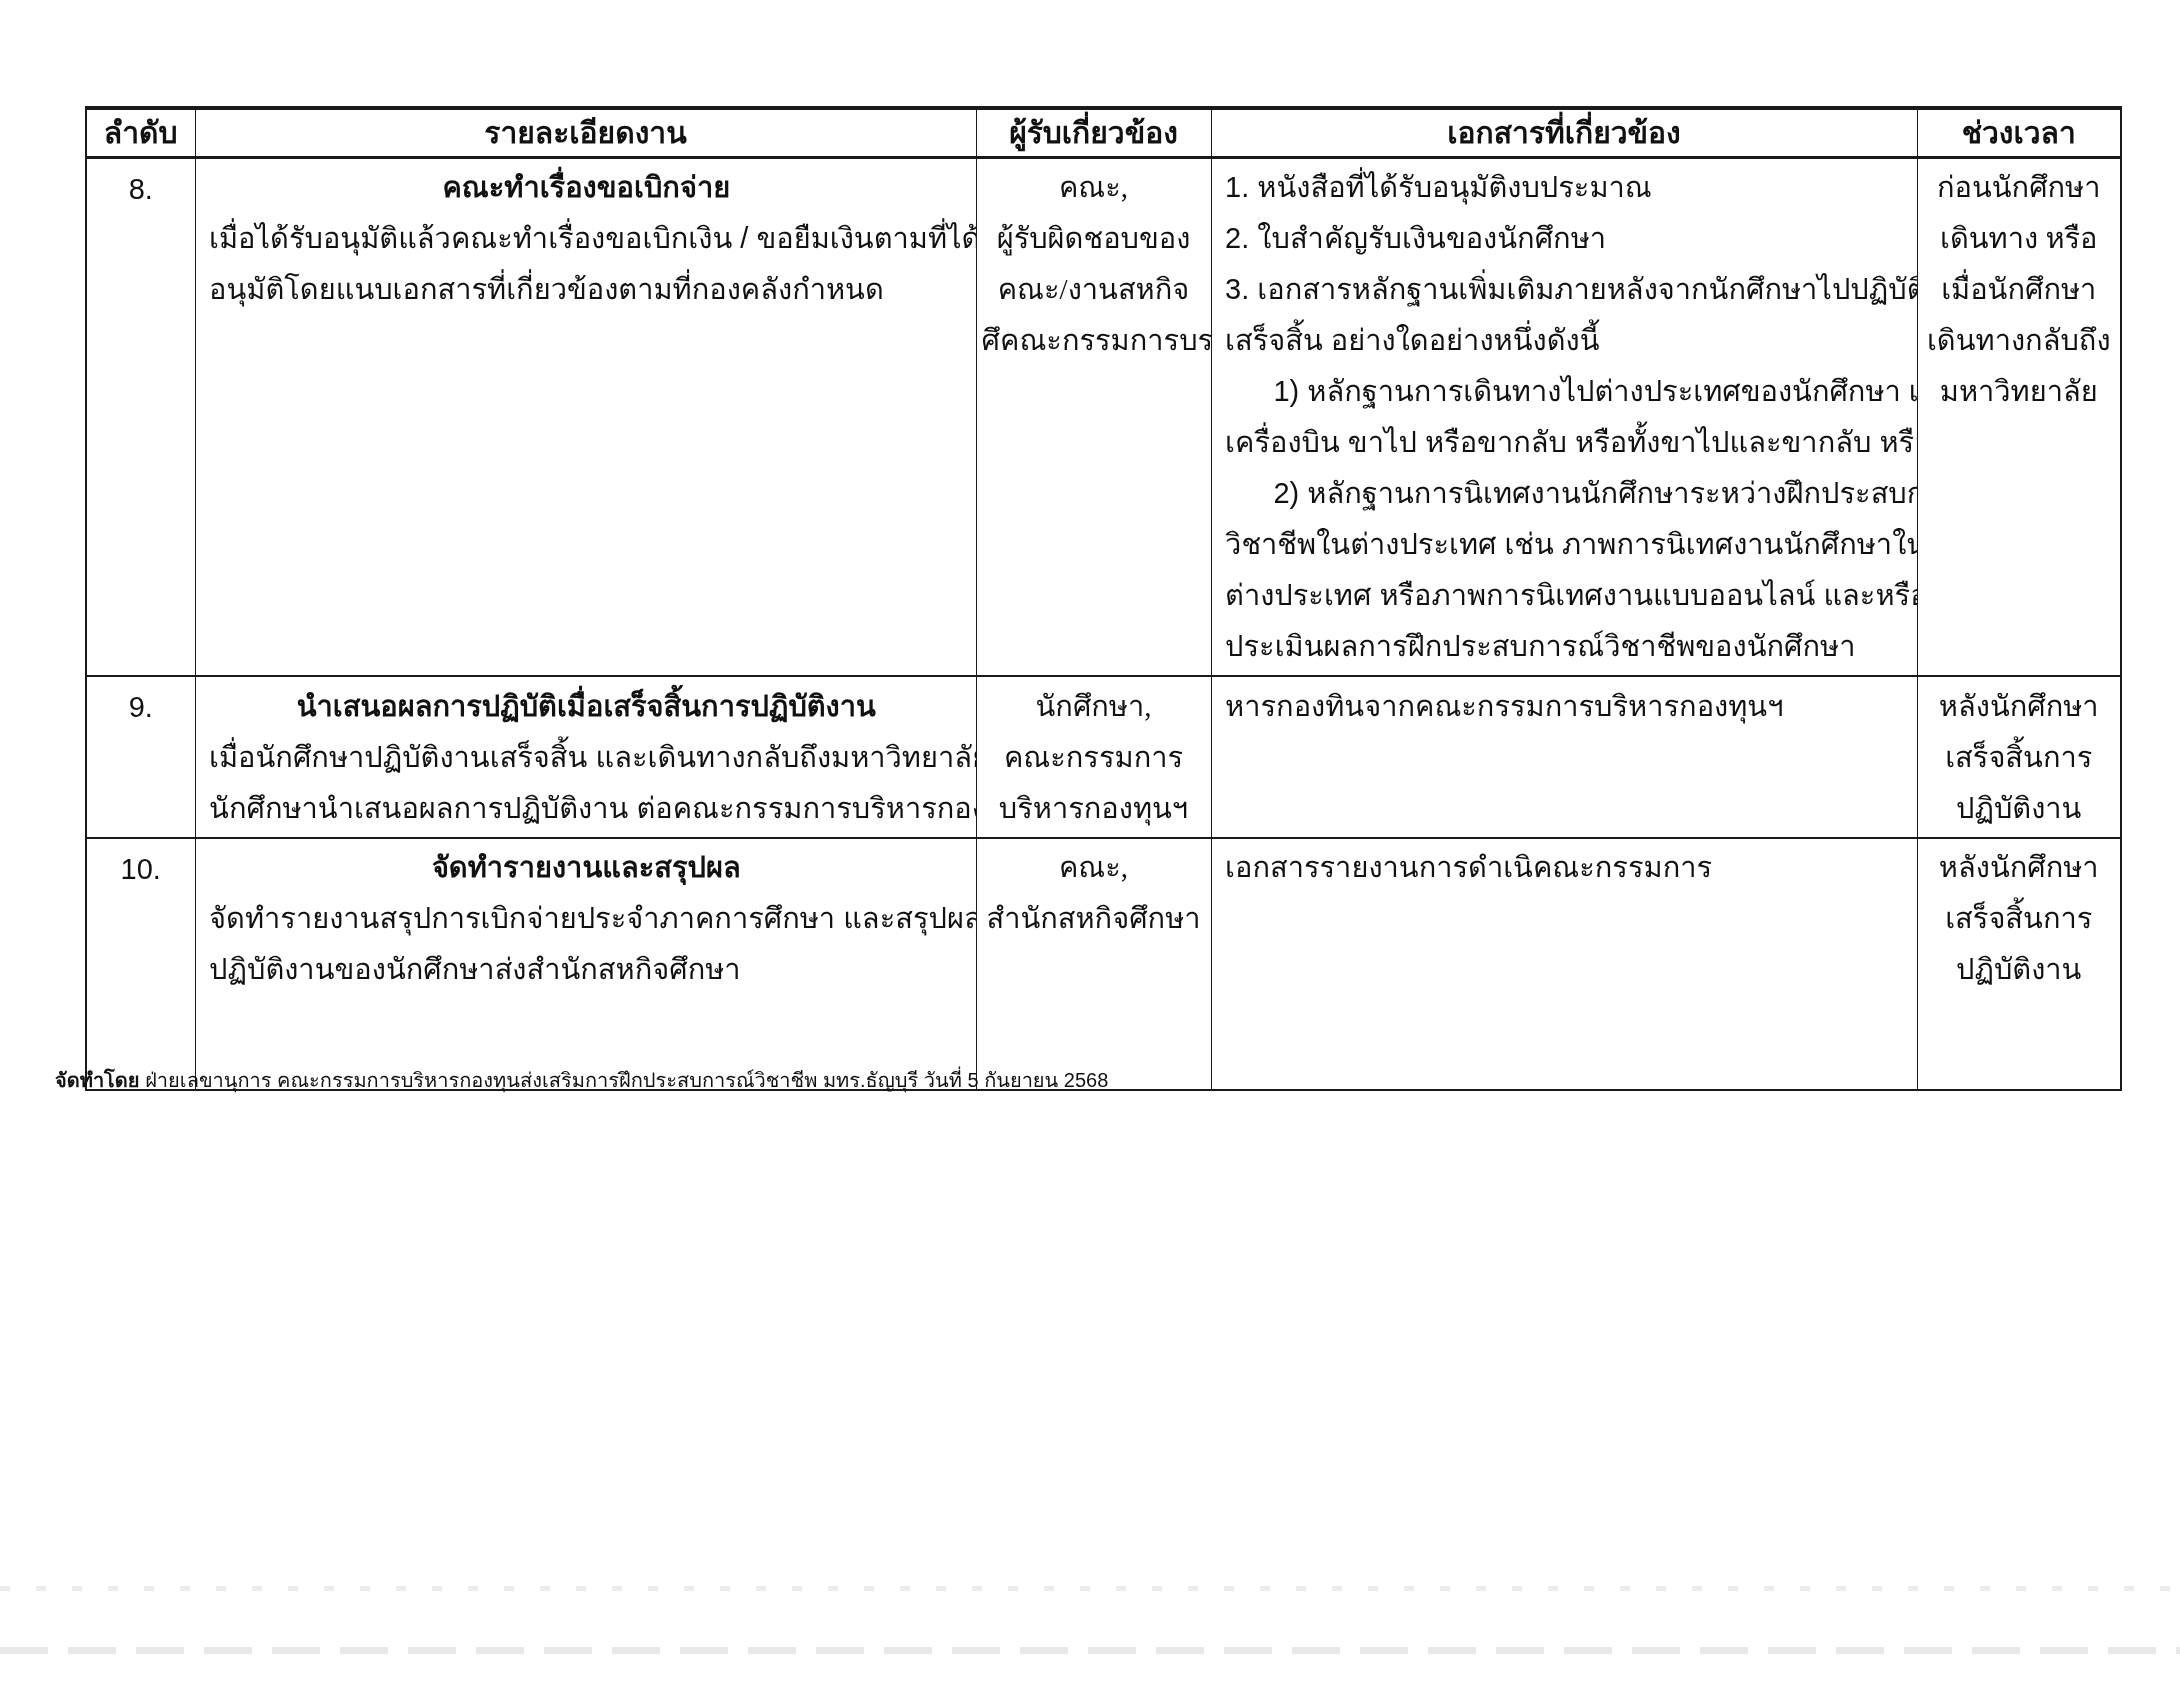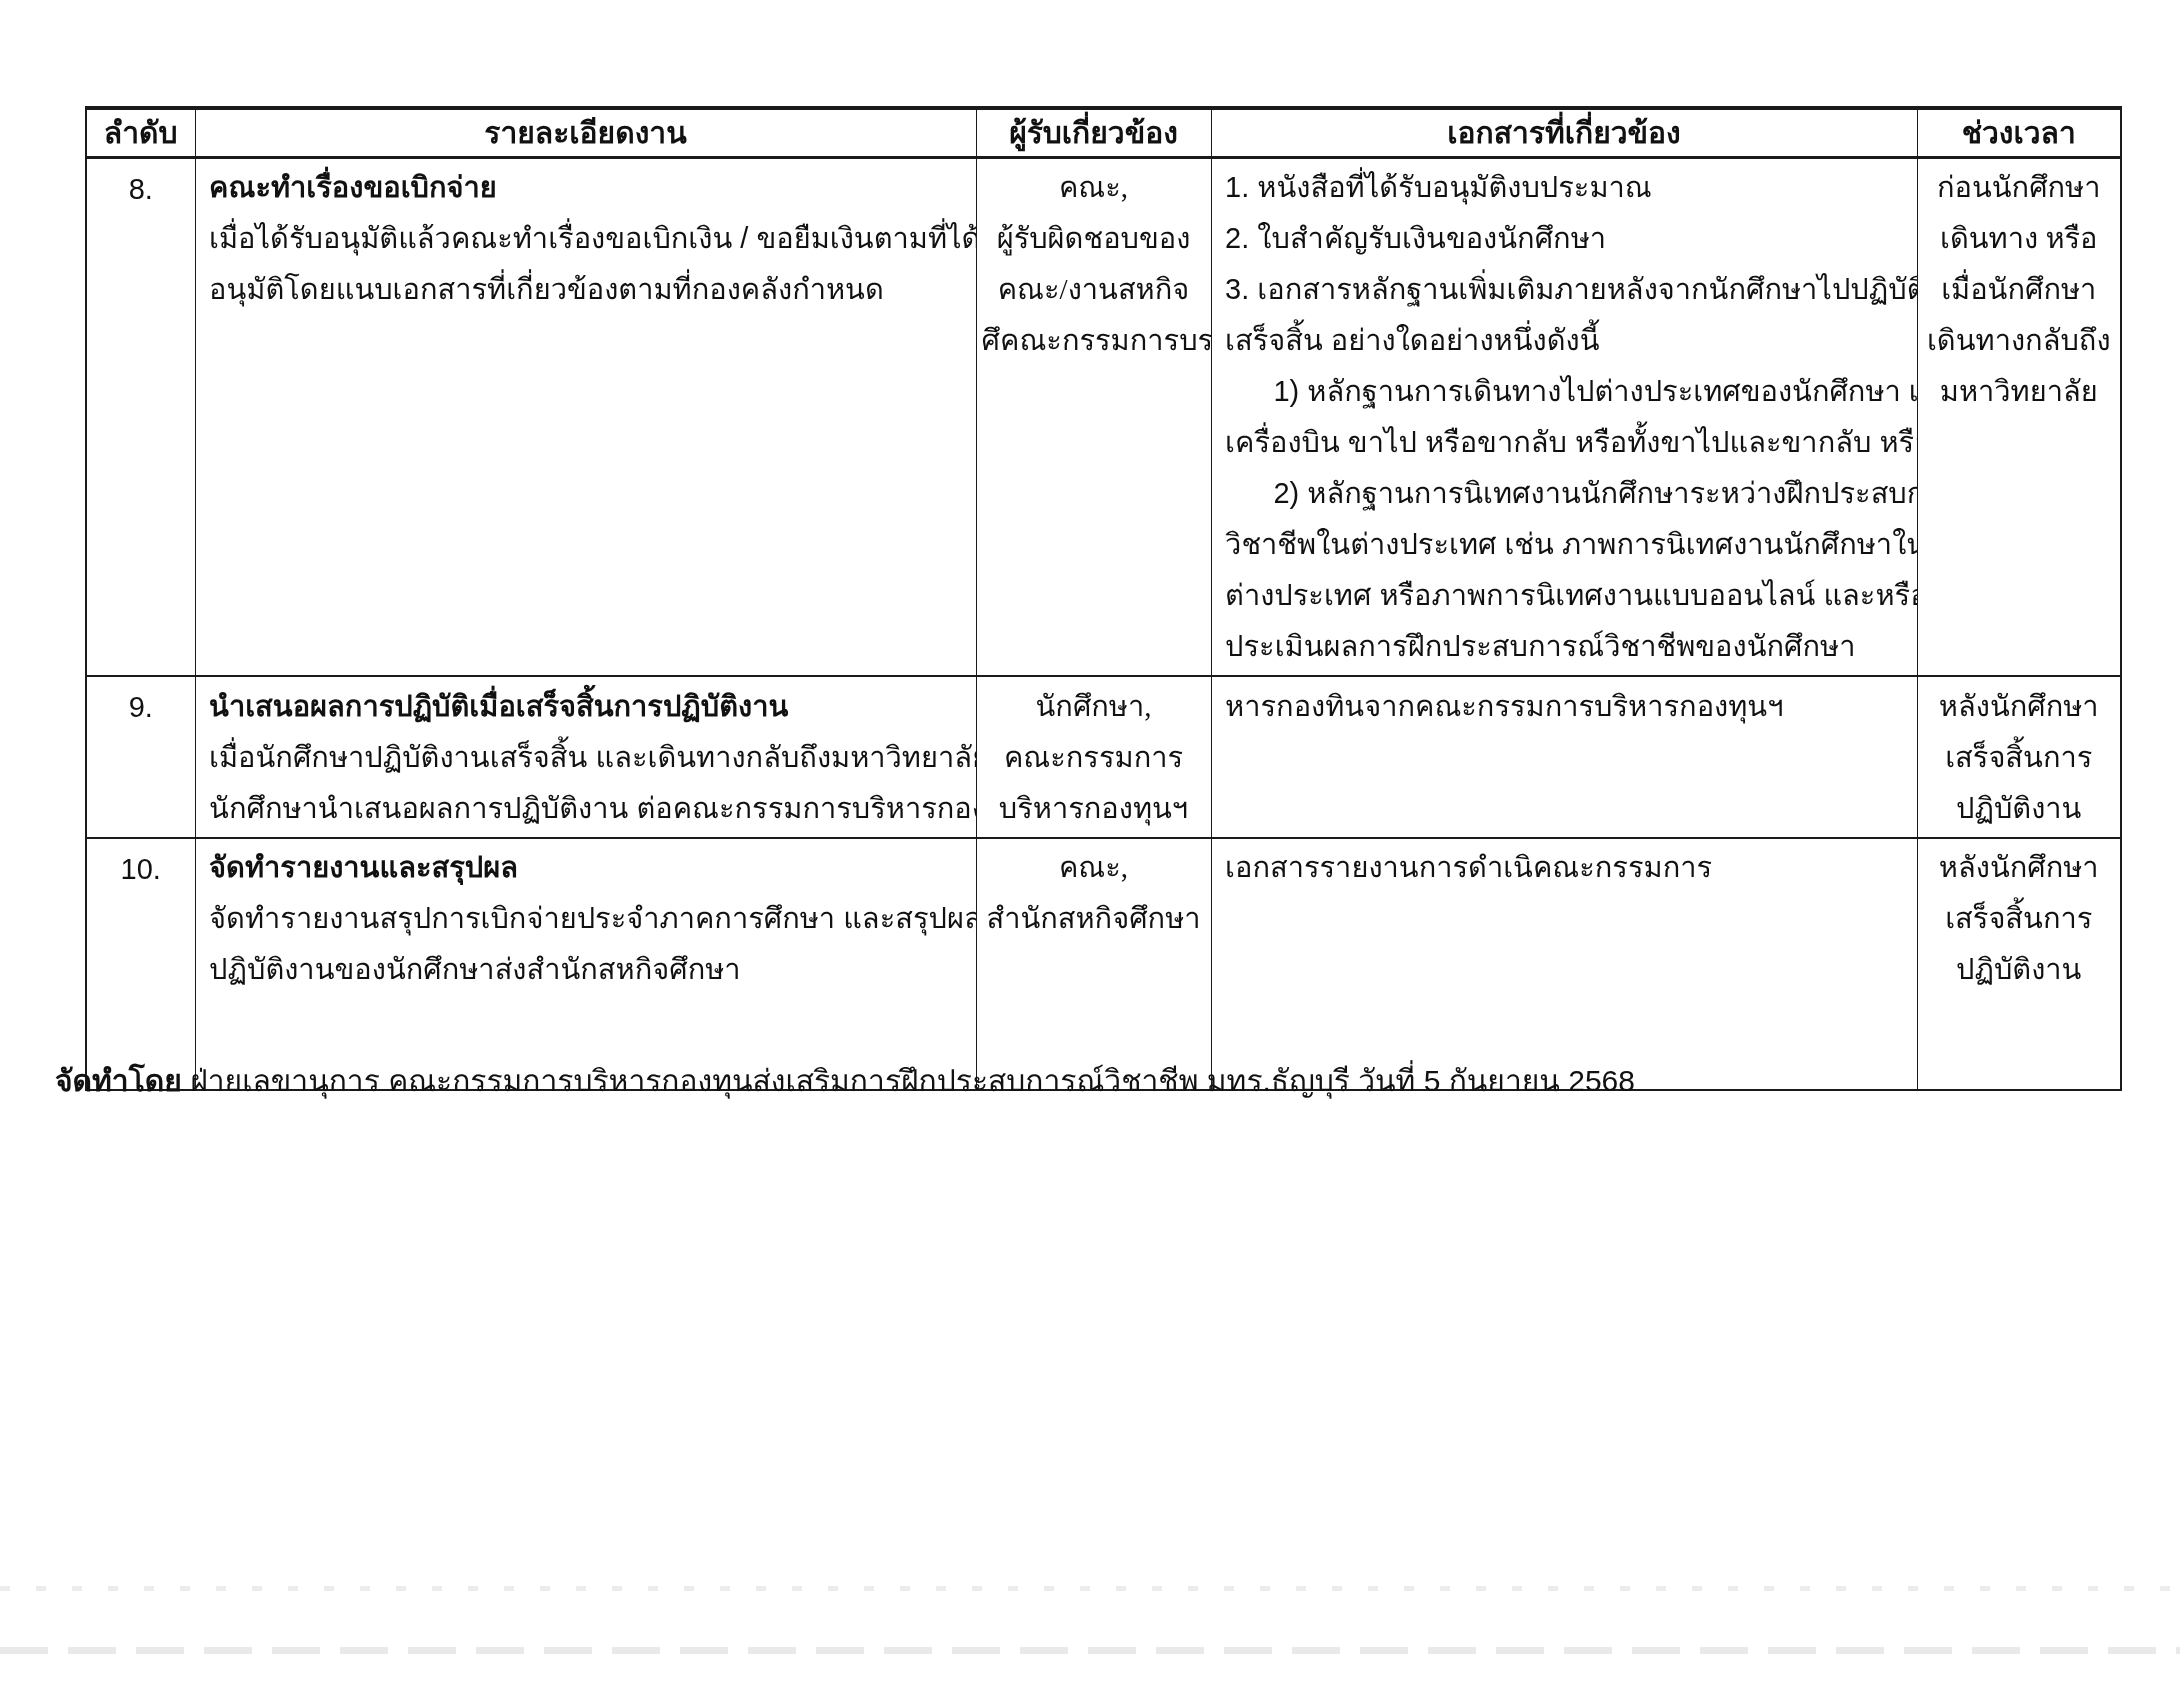--- a/index.html
+++ b/index.html
@@ -22,27 +22,27 @@
     height:49px; vertical-align:middle; text-align:center;
     font-weight:bold; font-size:30px; line-height:1.1;
     border-bottom-width:3.4px; padding:1.7px 3.4px;
   }
   .doc-table tbody tr > td { border-top-width:2.6px; }
   .doc-table td .line { line-height:51px; white-space:pre; }
   td.cell-no { text-align:center; padding-top:5.1px; }
   td.cell-no .line { line-height:51px; }
   td.cell-left { padding:3.4px 12px 3.4px 13.6px; text-align:left; }
   td.cell-center { padding:3.4px 5.1px; text-align:center;font-family:Liberation Serif, serif; }
-  .cell-title { font-weight:bold; line-height:51px; white-space:pre; }
+  .cell-title { font-weight:bold; line-height:51px; white-space:pre;text-align:center; }
   .row-8 td { height:503px; }
   .row-9 td { height:152px; }
   .row-10 td { height:252px; }
   .footer-line {
     position:absolute; left:55px; top:1061px;
-    font-size:30px; line-height:39px; white-space:pre;
+    font-size:20px; line-height:39px; white-space:pre;
   }
   .footer-line .footer-bold { font-weight:bold; }
   .dashed-line { position:absolute; left:0; width:2181px; }
   .dashed-line.line-a {
     top:1586px; height:5.1px;
     background:repeating-linear-gradient(90deg,#ececec 0 10.2px,transparent 10.2px 36px);
   }
   .dashed-line.line-b {
     top:1647px; height:6.8px;
     background:repeating-linear-gradient(90deg,#e9e9e9 0 48px,transparent 48px 68px);

